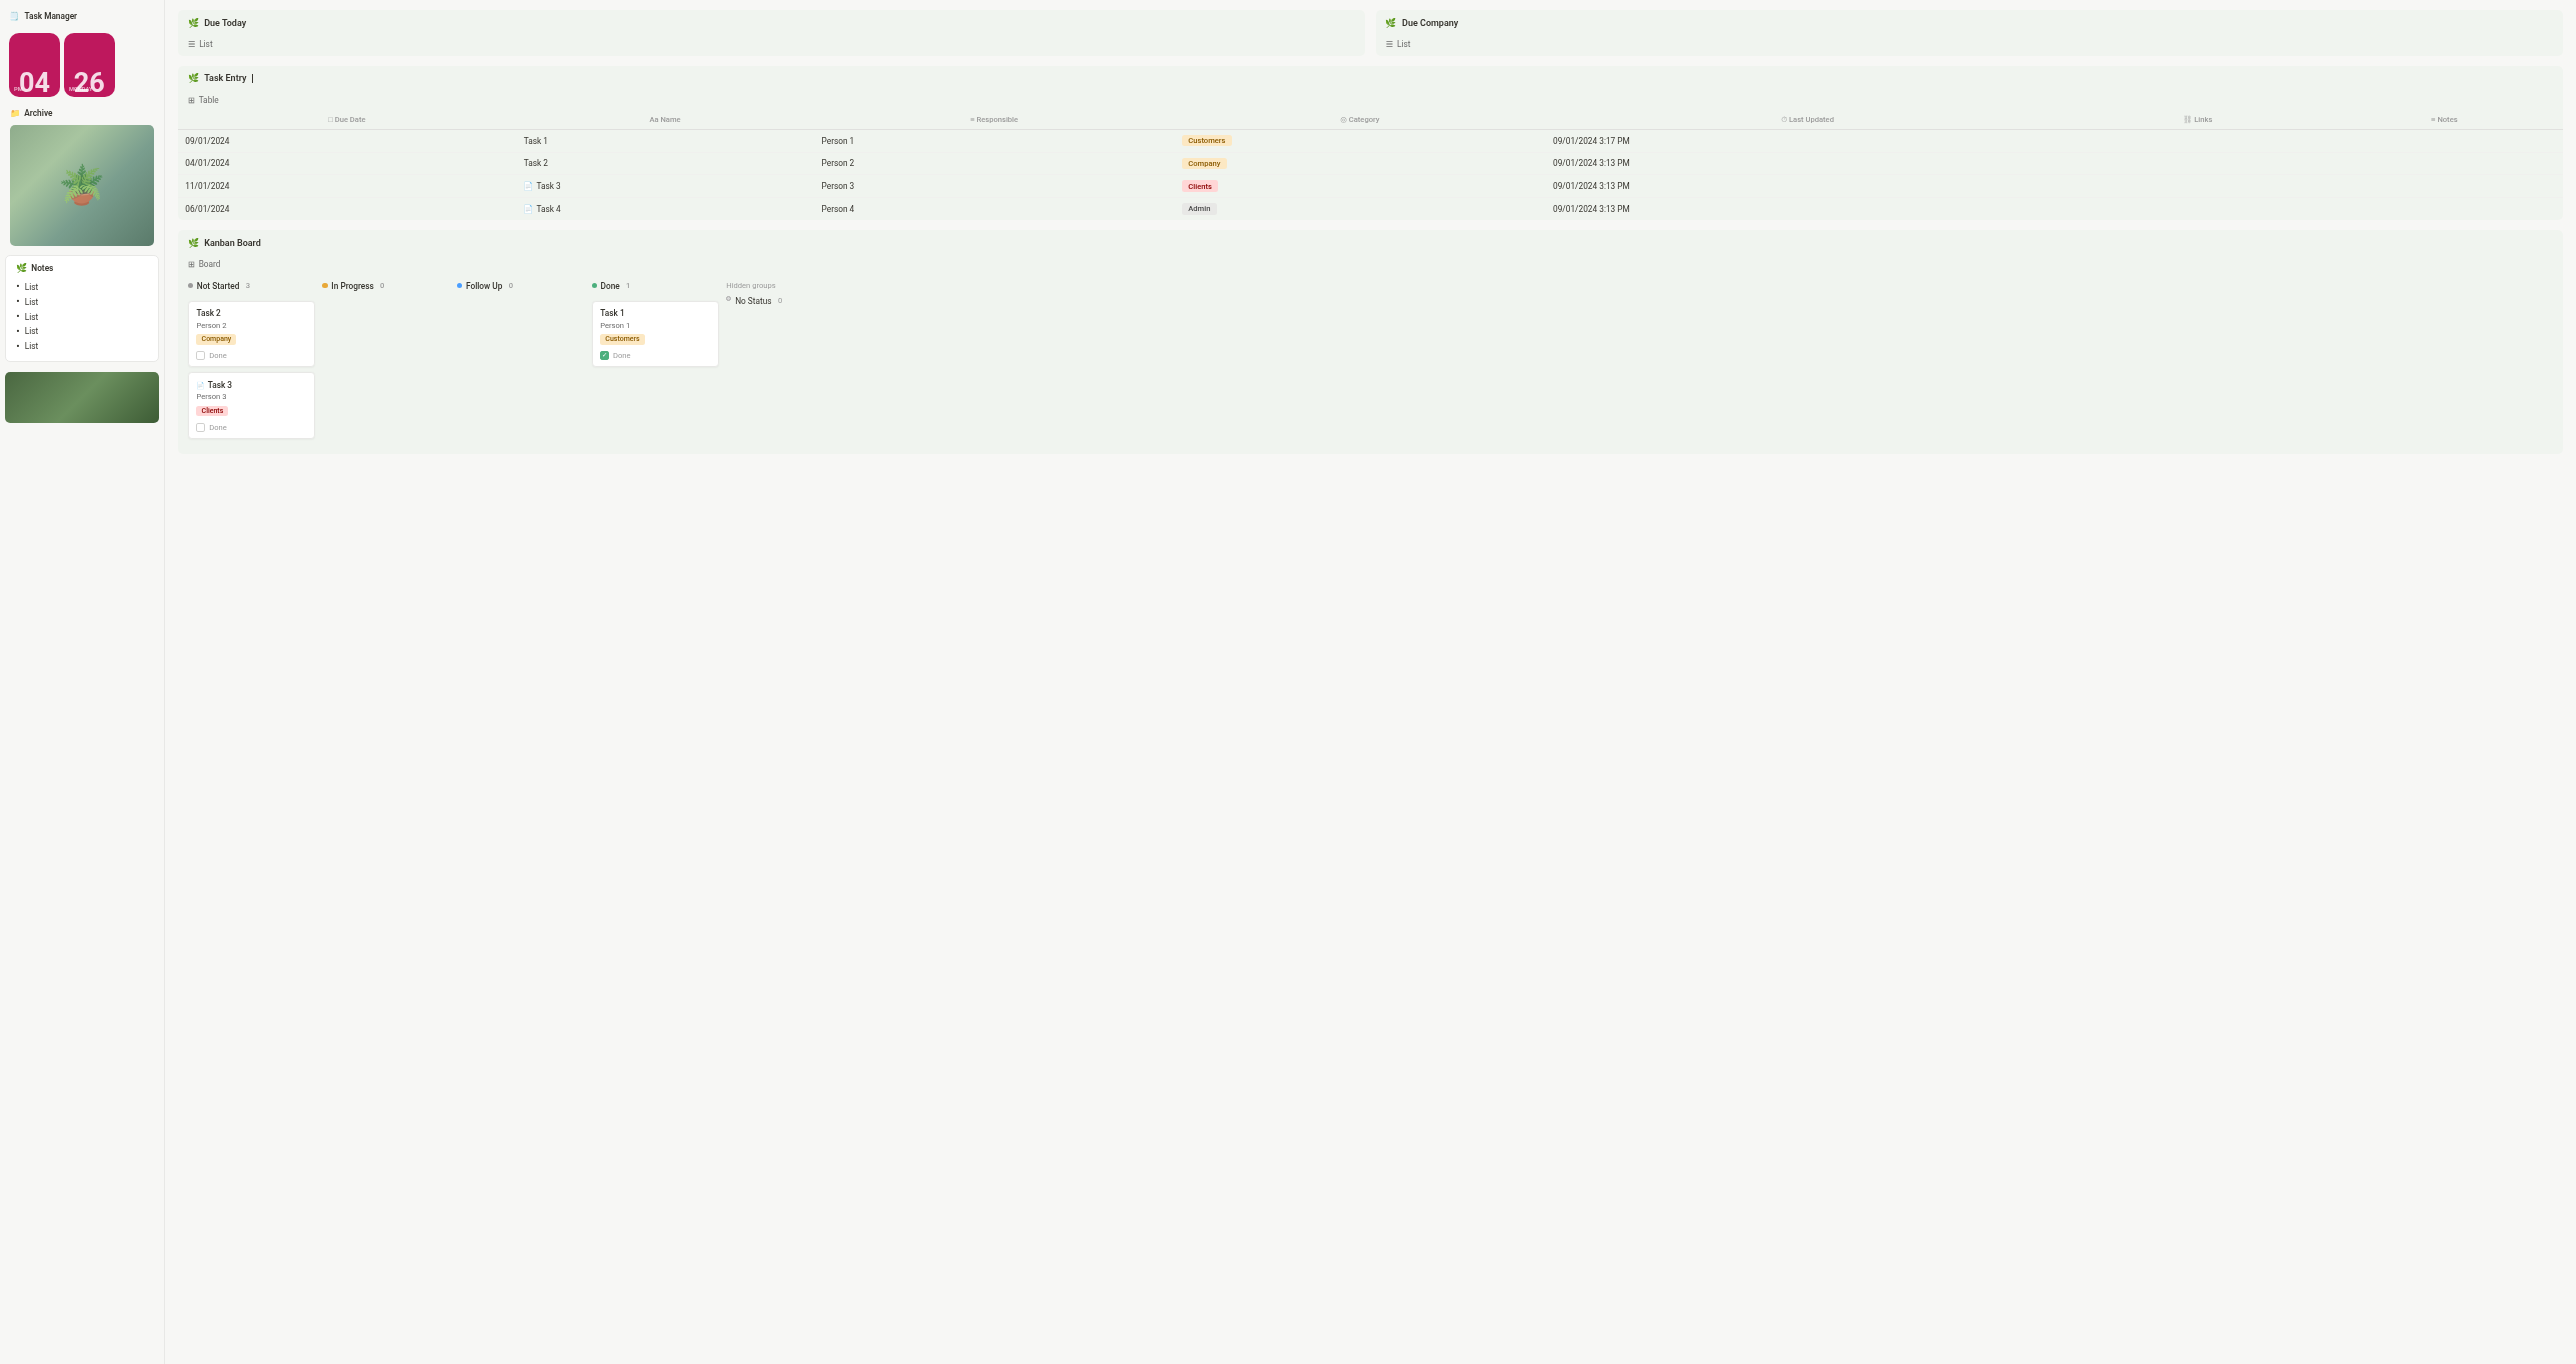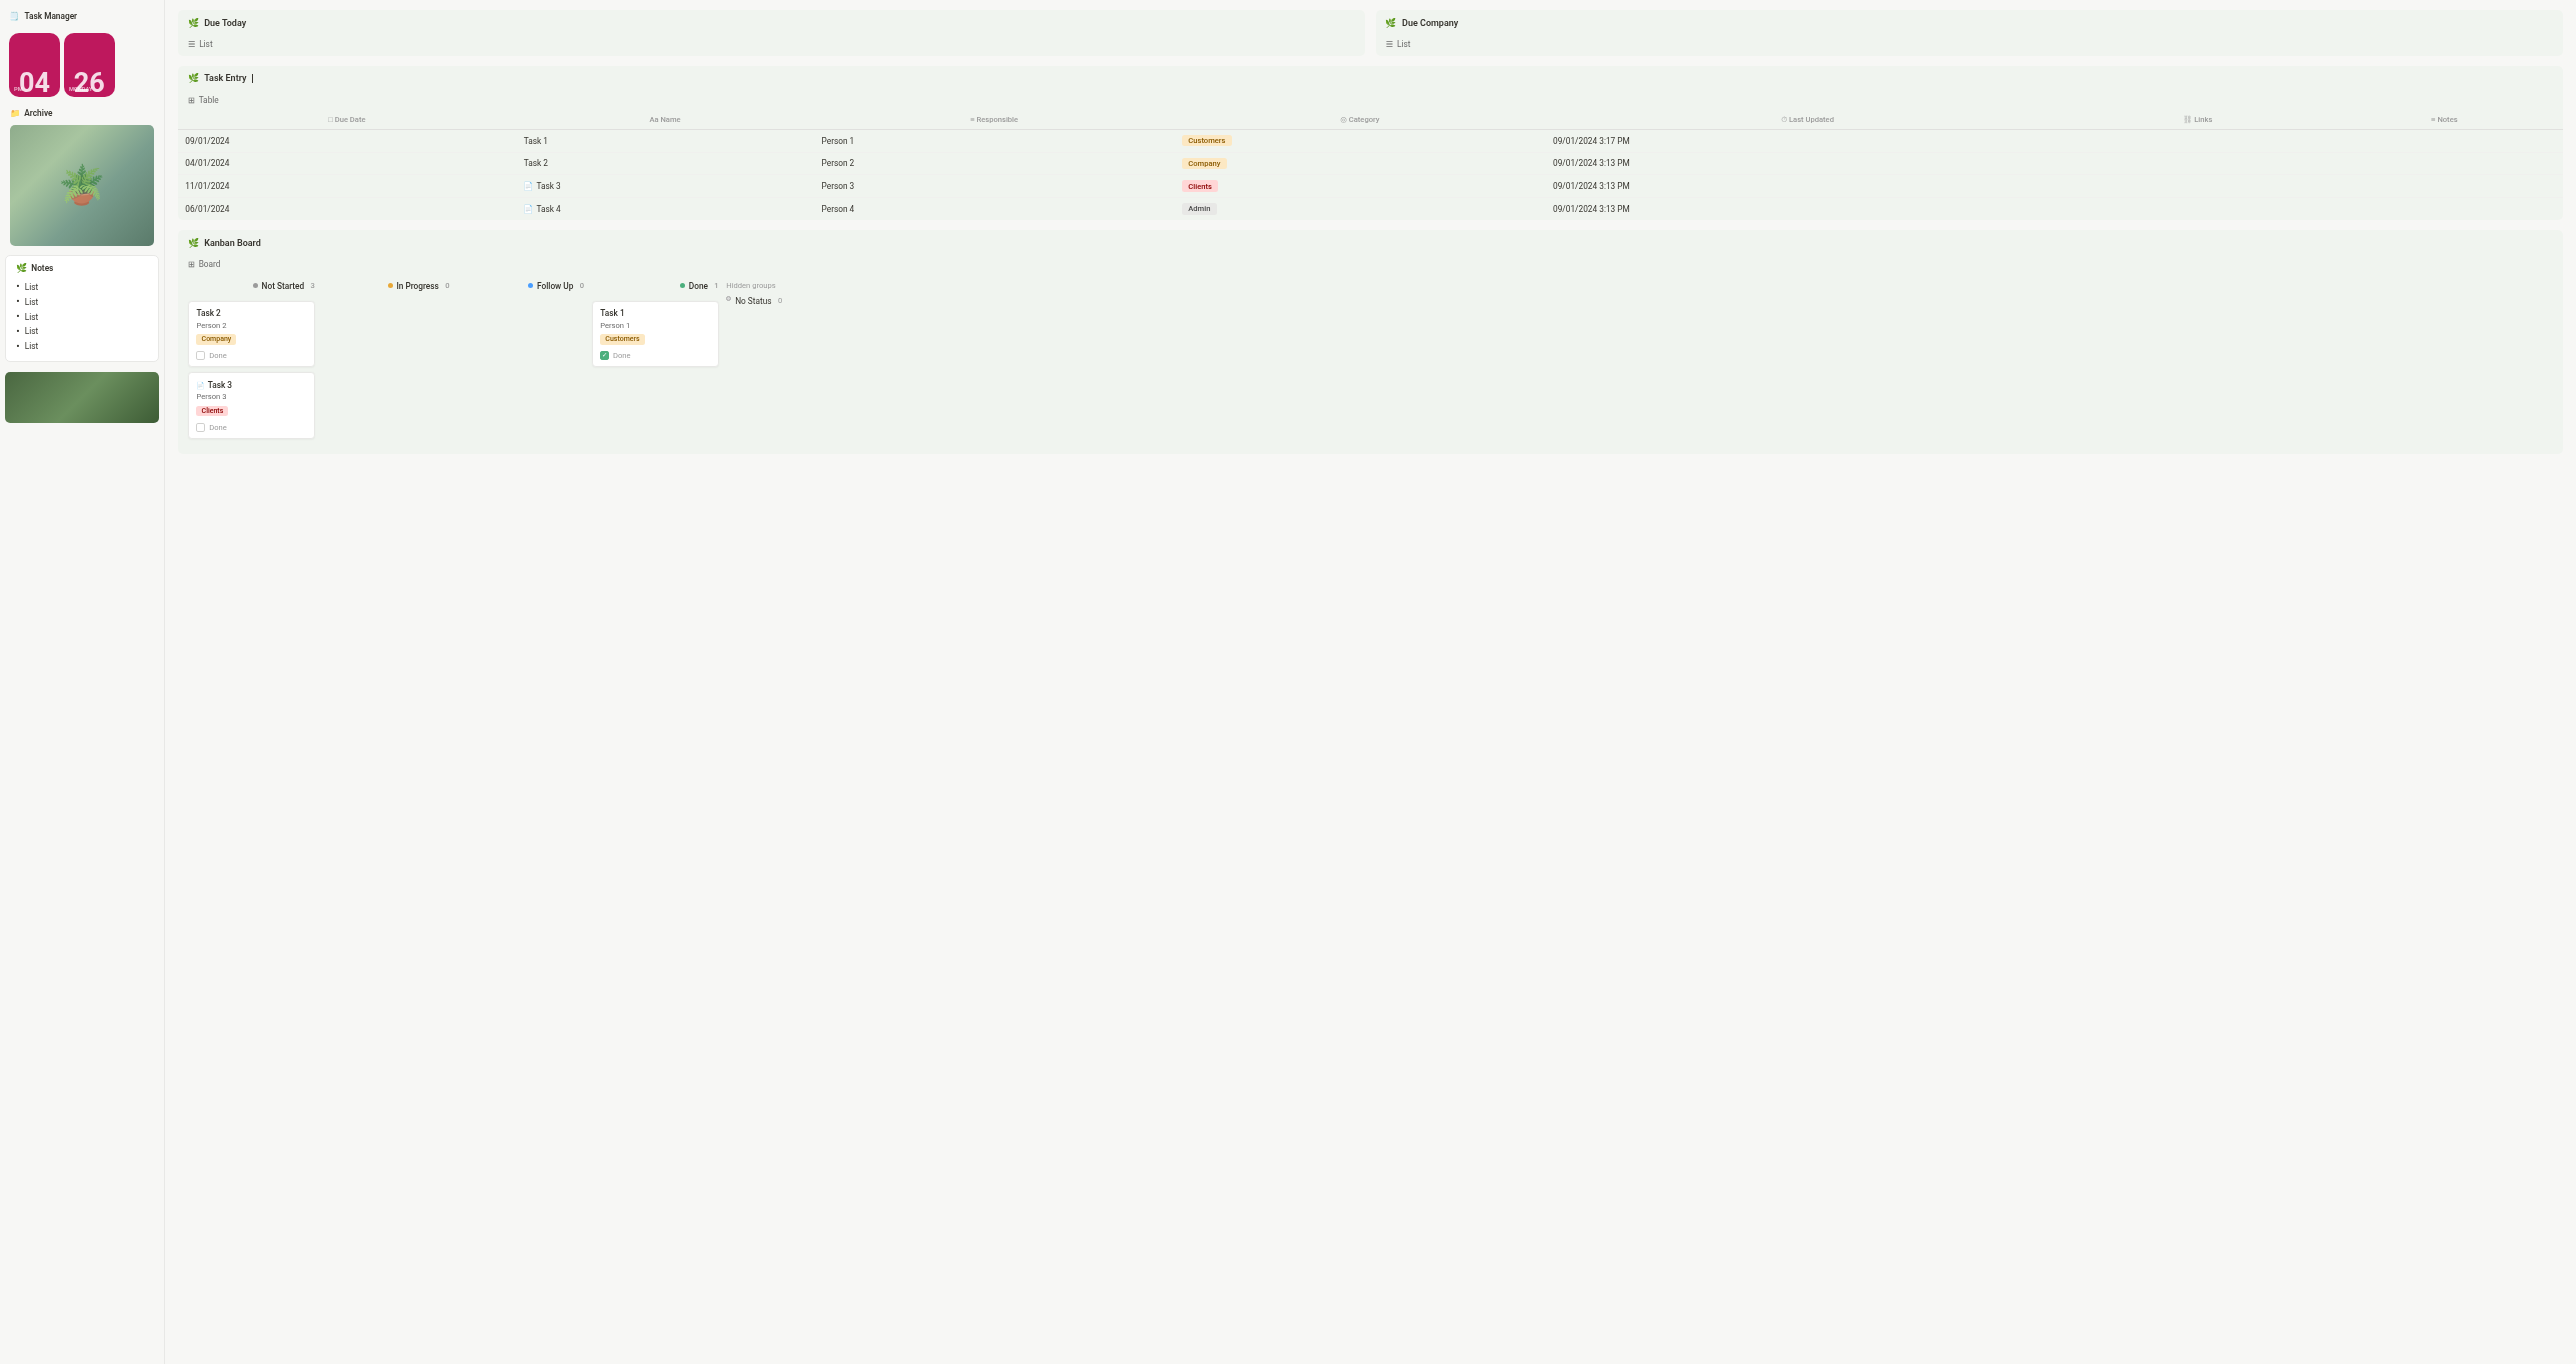--- a/index.html
+++ b/index.html
@@ -261,21 +261,20 @@
     }
 
     .kanban-column-header {
       display: flex;
       align-items: center;
       gap: 3.8px;
       padding: 5.1px 0;
       font-size: 8.3px;
       font-weight: 500;
       margin-bottom: 5.1px;
-      justify-content: flex-end;
     }
 
     .status-dot {
       width: 5.1px;
       height: 5.1px;
       border-radius: 50%;
       display: inline-block;
     }
 
     .dot-not-started { background: #9b9b9b; }

